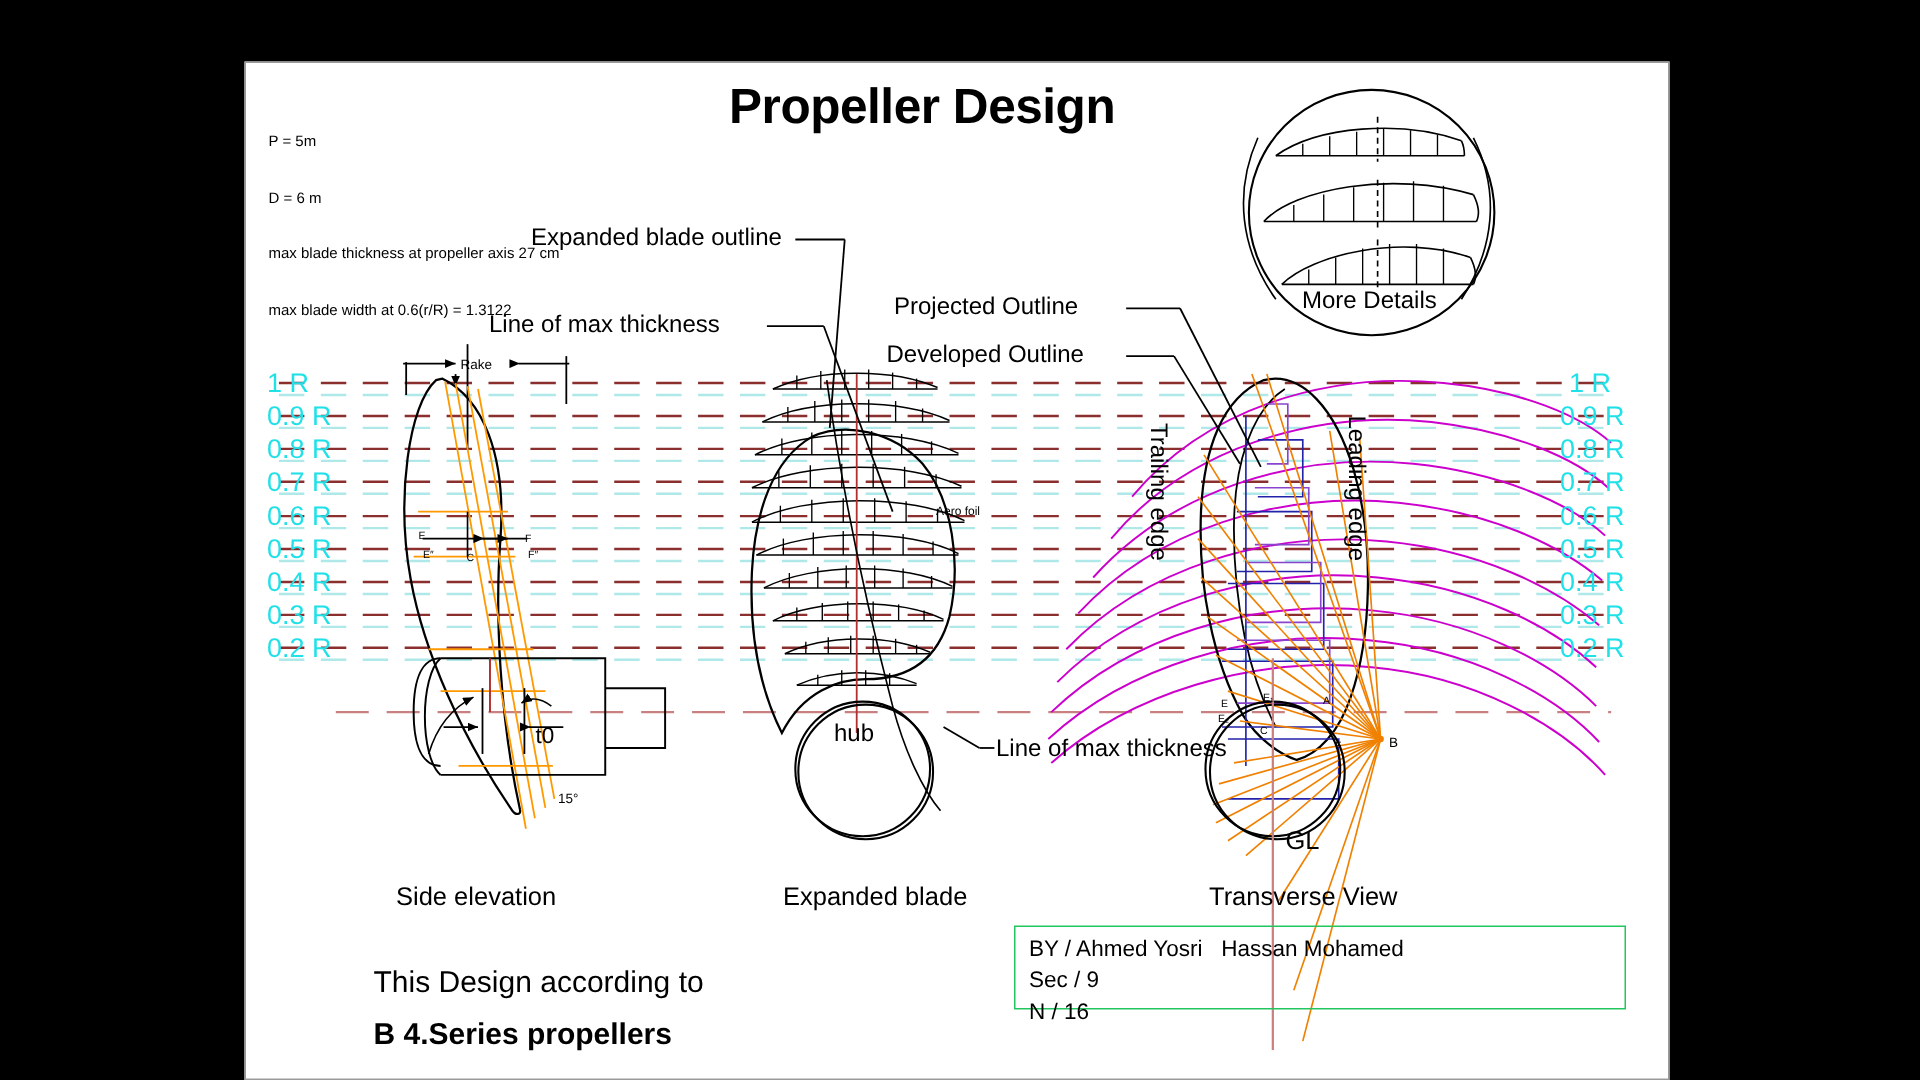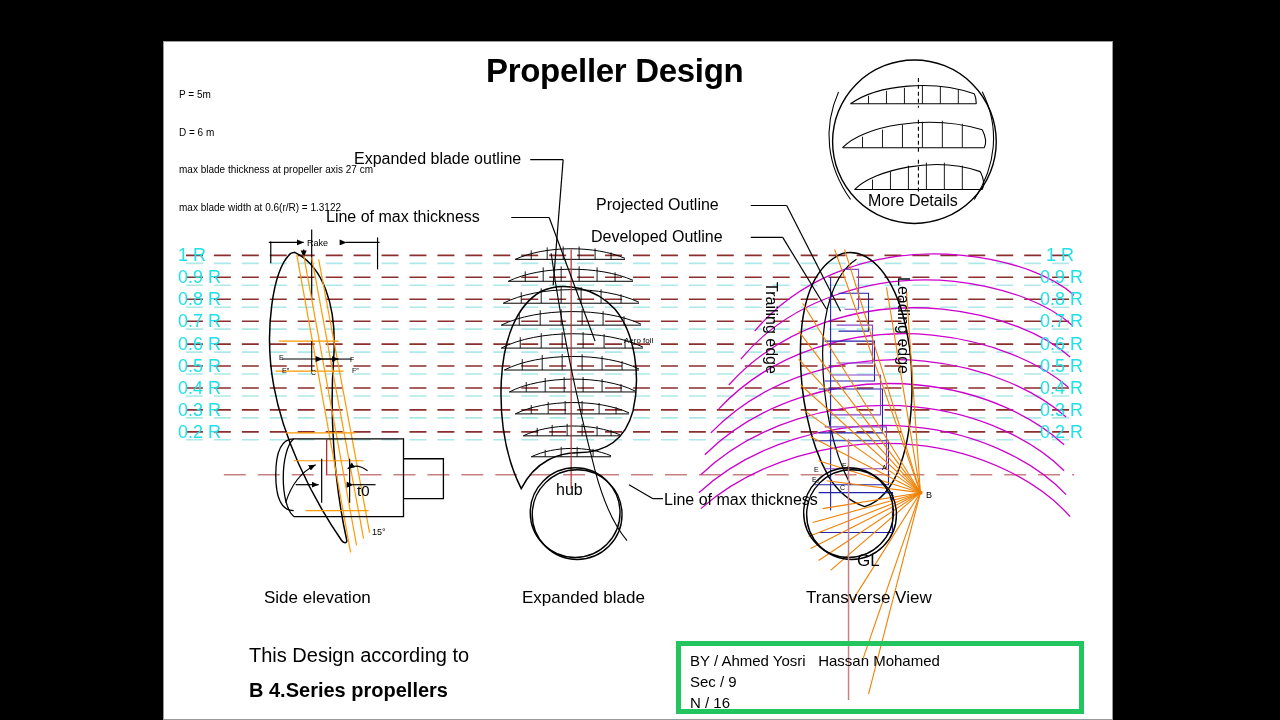--- a/index.html
+++ b/index.html
@@ -12,22 +12,22 @@
   .specs{font-size:10px;line-height:12.5px;}
   #title{font-size:33px;font-weight:bold;letter-spacing:-0.3px;}
   .rlab{position:absolute;color:#20E0E8;font-size:18px;white-space:pre;font-family:"Liberation Sans",sans-serif;}
   .ann{font-size:16px;}
   .viewlab{font-size:17px;}
   .small{font-size:8px;}
   .tiny{font-size:7px;}
   .rot90{transform:rotate(90deg);transform-origin:left top;}
   #designnote{font-size:20px;}
   #seriesnote{font-size:20px;font-weight:bold;}
-  #infobox{position:absolute;left:512px;top:599px;width:408px;height:73px;
-           border:5px solid #22c55e;background:transparent;box-sizing:border-box;}
+  #infobox{position:absolute;left:512px;top:575px;width:408px;height:56px;
+           border:1px solid #22c55e;background:transparent;box-sizing:border-box;}
   .ibline{position:absolute;font-size:15px;white-space:pre;color:#000;}
 </style>
 </head>
 <body>
 
 <div id="stage">
   <div id="slide">
 
     <svg id="canvas" viewBox="0 0 950 679" preserveAspectRatio="none">
       <defs>

